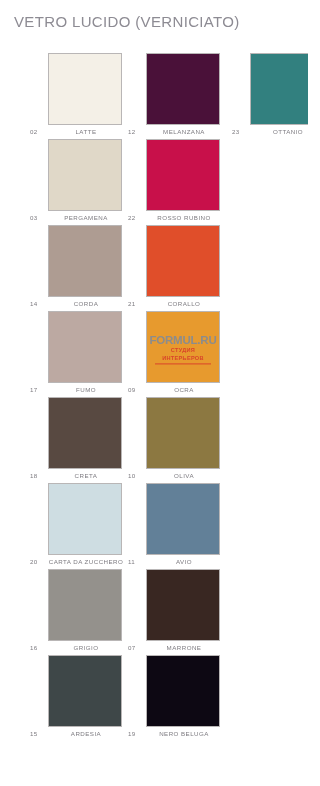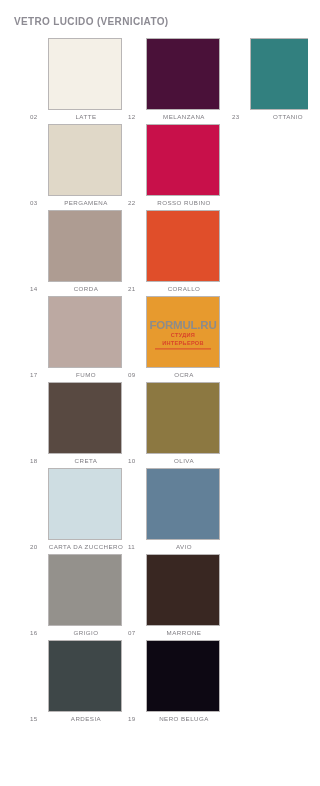--- a/index.html
+++ b/index.html
@@ -15,41 +15,41 @@
     overflow: hidden;
     position: relative;
   }
 
   
   .header {
     padding: 14px 0 0 14px;
   }
   .header .title-line {
     color: #8d8b93;
-    font-size: 10px;
-    font-weight: bold;
+    font-size: 15px;
+    font-weight: normal;
     letter-spacing: 0.35px;
     line-height: 15px;
     white-space: nowrap;
   }
   .header .title-line.second {
     padding-left: 9px;
   }
 
   
   .sheet {
     margin-top: 9px;
   }
   .row {
     position: relative;
     height: 86px;
   }
   .cell {
     position: absolute;
-    top: 0;
+    top: 15px;
     width: 76px;
     padding-left: 28px;
   }
   .cell.col0 { left: 20px; }
   .cell.col1 { left: 118px; }
   .cell.col2 { left: 222px; }
 
   .chip {
     width: 74px;
     height: 72px;

